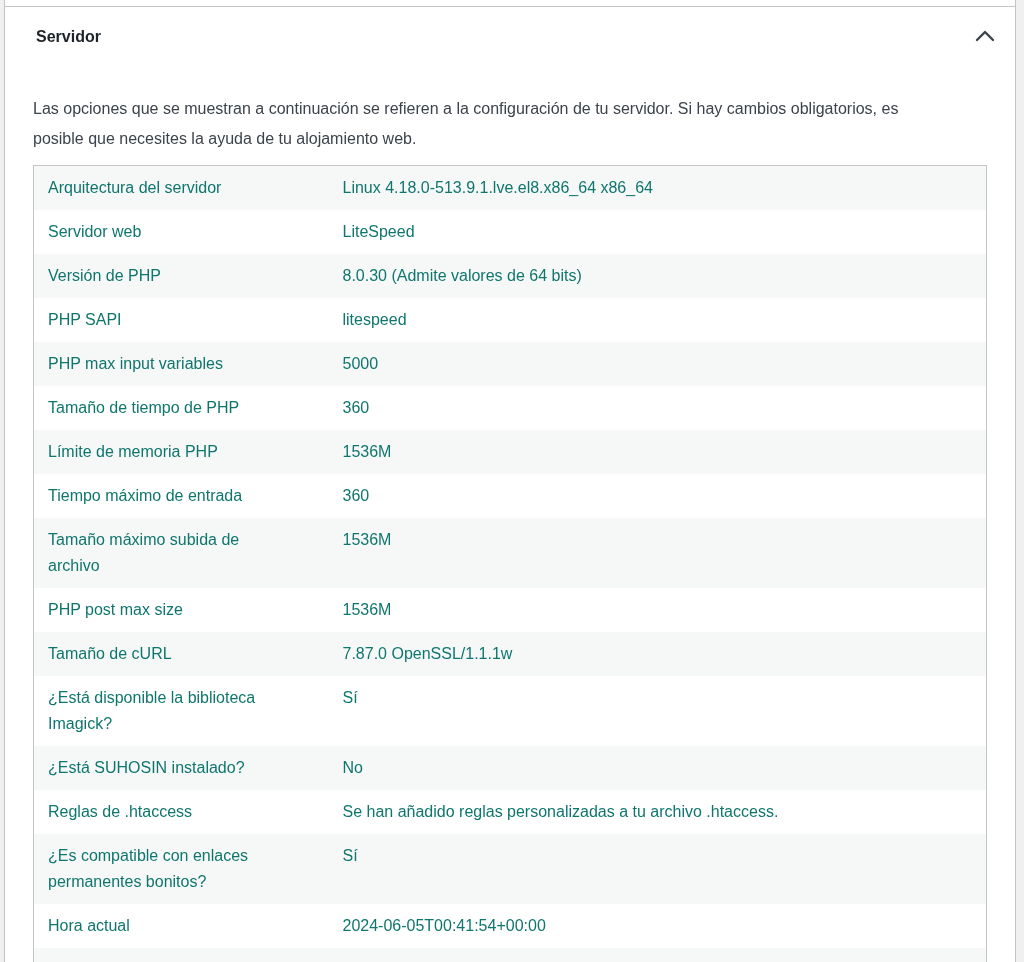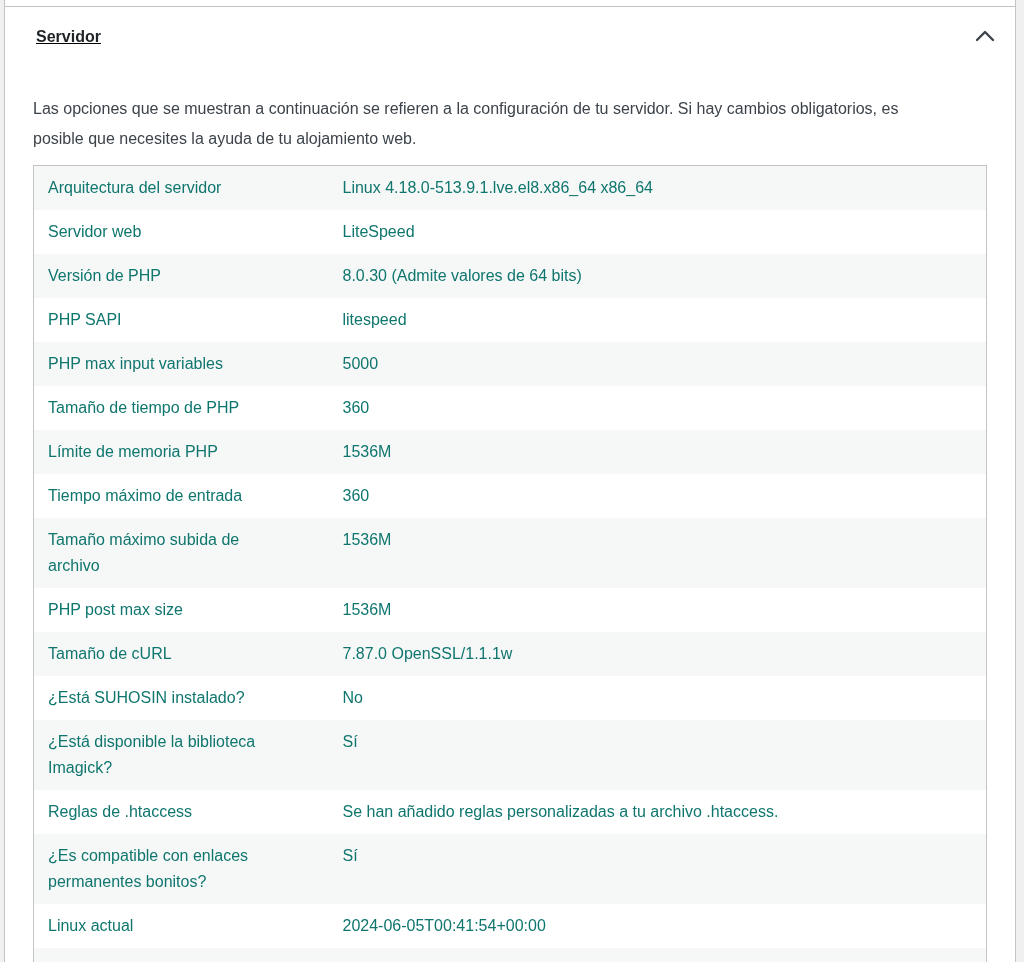--- a/index.html
+++ b/index.html
@@ -34,21 +34,20 @@
   .accordion-heading {
     display: flex;
     align-items: flex-start;
     justify-content: space-between;
     width: 100%;
     background: transparent;
     border: 0;
     padding: 19px 20px 0 31px;
     cursor: pointer;
     font-family: inherit;
-    text-decoration: underline;
   }
   .accordion-title {
     font-size: 16px;
     line-height: 22px;
     font-weight: 700;
     color: #1d2327;
   }
   .chevron { margin-top: 4px; }
   .panel-body { padding: 0 28px; }
   .panel-description {
@@ -144,37 +143,37 @@
             </tr>
             <tr>
               <th>PHP post max size</th>
               <td>1536M</td>
             </tr>
             <tr>
               <th>Tamaño de cURL</th>
               <td>7.87.0 OpenSSL/1.1.1w</td>
             </tr>
             <tr>
+              <th>¿Está disponible la biblioteca Imagick?</th>
+              <td>Sí</td>
+            </tr>
+            <tr>
               <th>¿Está SUHOSIN instalado?</th>
               <td>No</td>
-            </tr>
-            <tr>
-              <th>¿Está disponible la biblioteca Imagick?</th>
-              <td>Sí</td>
             </tr>
             <tr>
               <th>Reglas de .htaccess</th>
               <td>Se han añadido reglas personalizadas a tu archivo .htaccess.</td>
             </tr>
             <tr>
               <th>¿Es compatible con enlaces permanentes bonitos?</th>
               <td>Sí</td>
             </tr>
             <tr>
-              <th>Linux actual</th>
+              <th>Hora actual</th>
               <td>2024-06-05T00:41:54+00:00</td>
             </tr>
             <tr>
               <th></th>
               <td></td>
             </tr>
           </tbody>
       </table>
     </div>
 

